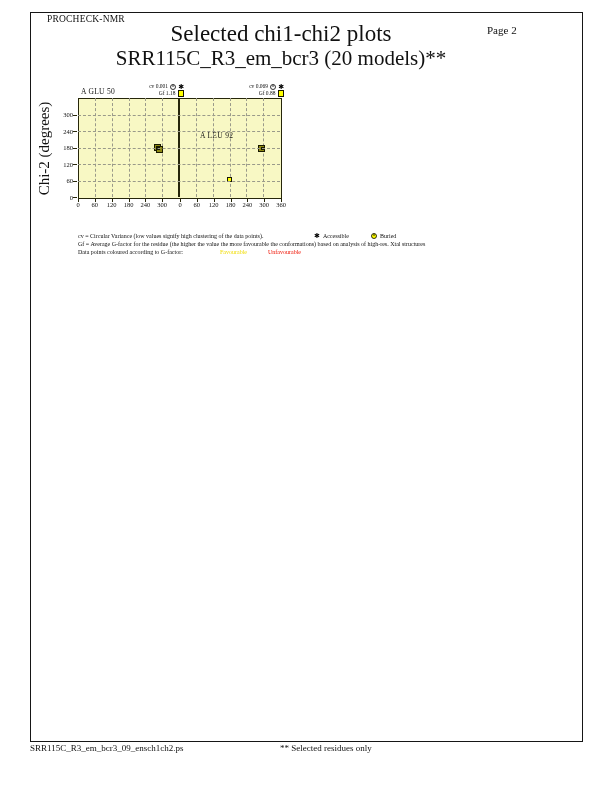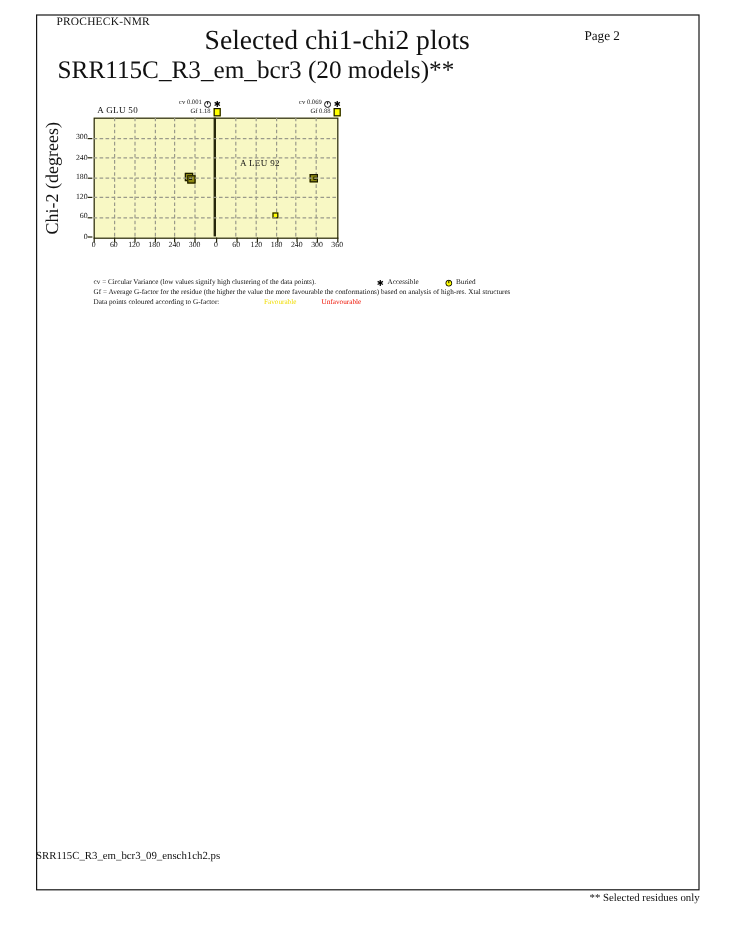--- a/index.html
+++ b/index.html
@@ -3,21 +3,21 @@
 <meta charset="utf-8">
 <style>
   html,body{margin:0;padding:0;background:#fff;}
   .page{position:relative;width:612px;height:792px;background:#ffffff;
         font-family:"Liberation Serif","DejaVu Serif",serif;color:#111;overflow:hidden;}
   .abs{position:absolute;}
   .border-box{left:30px;top:12px;width:551px;height:728px;border:1.5px solid #161616;}
   .app-name{left:47px;top:14px;font-size:9.5px;letter-spacing:.2px;}
   .page-label{left:487px;top:24px;font-size:11px;}
   .title{left:78px;top:21px;width:406px;text-align:center;font-size:23px;}
-  .subtitle{left:48px;top:46px;width:466px;text-align:left;font-size:21px;}
+  .subtitle{left:48px;top:46px;width:466px;text-align:center;font-size:21px;}
 
   
   .plot-wrap{left:78px;top:98px;width:202px;height:99px;}
   .plot-frame{position:absolute;left:0;top:0;width:202px;height:99px;
               background:#f8f8c4;border:1px solid #26260a;box-sizing:content-box;}
   .subplot{position:absolute;top:0;width:101px;height:99px;}
   .divider{position:absolute;left:100px;top:0;width:2px;height:99px;background:#26260a;}
   .gridline-v{position:absolute;top:0;height:99px;width:0;border-left:1px dashed #9a9a8a;}
   .gridline-h{position:absolute;left:0;width:202px;height:0;border-top:1px dashed #9a9a8a;}
   .marker{position:absolute;border:1px solid #191900;box-sizing:border-box;}
@@ -38,22 +38,22 @@
 
   .fn{font-size:6px;white-space:nowrap;}
   .fn-line1{left:78px;top:233px;}
   .fn-acc{left:314px;top:233px;display:flex;align-items:center;gap:3px;}
   .fn-bur{left:371px;top:233px;display:flex;align-items:center;gap:3px;}
   .fn-line2{left:78px;top:241px;}
   .fn-line3{left:78px;top:249px;}
   .fav{left:220px;top:249px;color:#f0dc00;}
   .unfav{left:268px;top:249px;color:#ee1100;}
 
-  .footer-left{left:30px;top:708px;font-size:9px;}
-  .footer-right{left:280px;top:743px;width:303px;text-align:right;font-size:9px;}
+  .footer-left{left:30px;top:743px;font-size:9px;}
+  .footer-right{left:280px;top:743px;width:303px;font-size:9px;}
 </style>
 </head>
 <body>
 
 <div class="page">
   <div class="abs border-box"></div>
 
   <div class="abs app-name">PROCHECK-NMR</div>
   <div class="abs page-label">Page 2</div>
   <div class="abs title">Selected chi1-chi2 plots</div>

